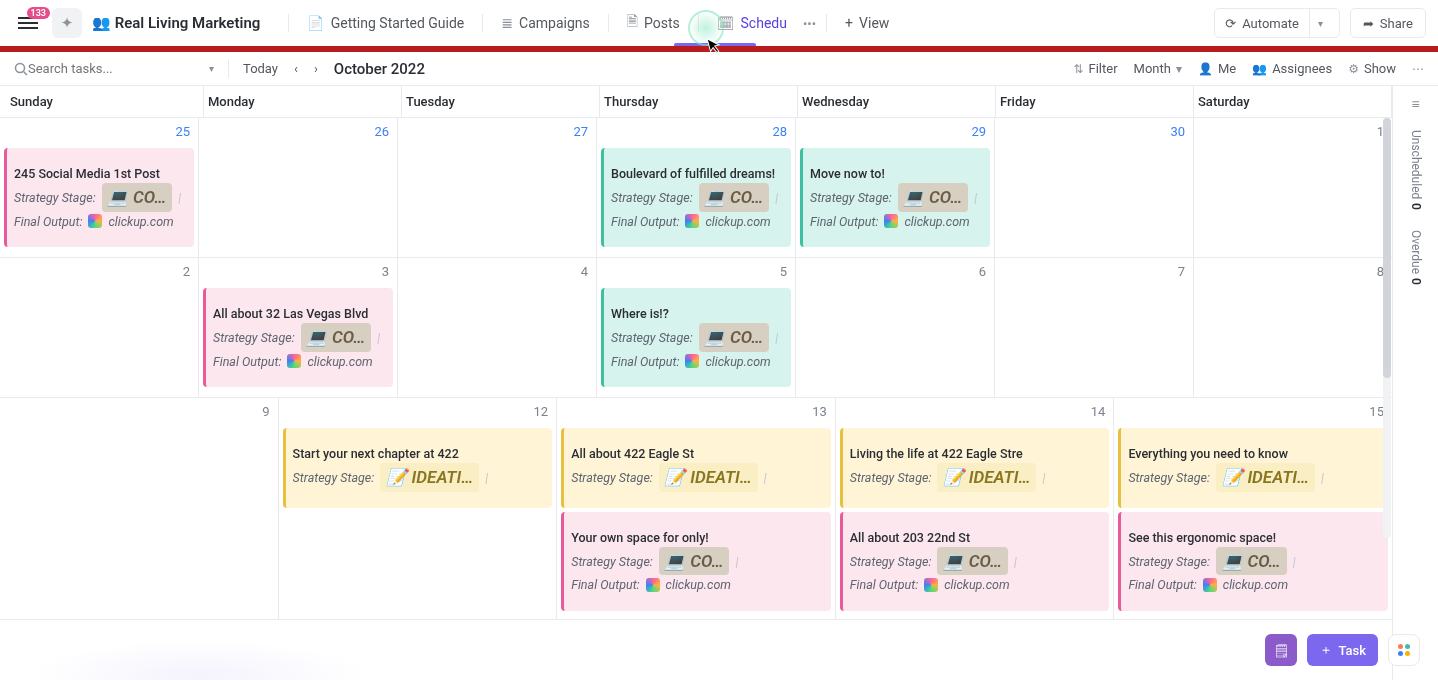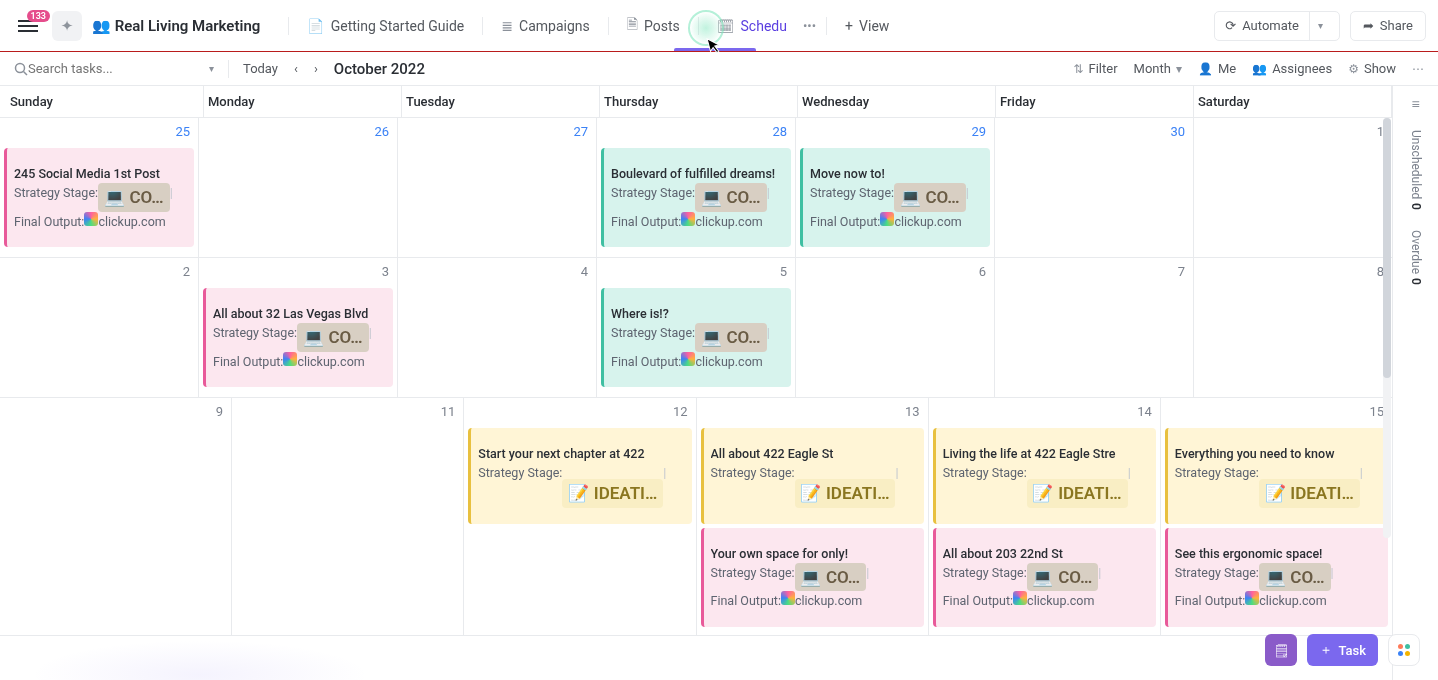--- a/index.html
+++ b/index.html
@@ -1,19 +1,19 @@
 <!DOCTYPE html>
 <html><head>
 <meta charset="utf-8">
 <style>
   * { box-sizing: border-box; margin: 0; padding: 0; font-family: -apple-system, BlinkMacSystemFont, "Segoe UI", Roboto, sans-serif; }
   body { font-size: 13px; color: #2a2e34; background: #fff; width: 1438px; height: 680px; overflow: hidden; position: relative; }
 
   
-  .header { display: flex; align-items: center; height: 52px; border-bottom: 1px solid #b91c1c; padding: 0 12px; position: relative; }
+  .header { display: flex; align-items: center; height: 52px; border-bottom: 6px solid #b91c1c; padding: 0 12px; position: relative; }
   .header-left { display: flex; align-items: center; gap: 4px; }
   .hamburger { display: flex; flex-direction: column; gap: 3px; padding: 6px; cursor: pointer; position: relative; }
   .hamburger span { width: 20px; height: 2px; background: #2a2e34; }
   .hamburger-badge { position: absolute; top: -4px; right: -6px; background: #e54d8c; color: #fff; font-size: 9px; border-radius: 8px; padding: 1px 4px; font-weight: 600; }
   .sparkle-btn { width: 30px; height: 30px; background: #f1f2f4; border-radius: 6px; display: flex; align-items: center; justify-content: center; margin-left: 4px; color: #8e949c; font-size: 15px;}
   .title-box { display: flex; align-items: center; gap: 4px; margin-left: 6px; font-size: 15px; font-weight: 600; }
   .title-box .emoji { font-size: 15px; }
   .nav-tabs { display: flex; align-items: center; margin-left: 24px; gap: 0; height: 100%; }
   .nav-tab { display: flex; align-items: center; gap: 6px; padding: 0 14px; height: 100%; color: #54585e; font-size: 14px; cursor: pointer; position: relative; }
   .nav-tab .ticon { color: #8b919a; font-size: 14px; }
@@ -57,25 +57,25 @@
   .day-num { position:absolute; top: 6px; right: 8px; font-size: 13px; color:#7c828d;}
   .day.prev .day-num { color:#3b82f6;}
 
   .task-card { border-radius: 4px; padding: 16px 7px; font-size: 12.5px; margin-top: 26px; margin-bottom: 4px; line-height: 1.55; cursor:pointer;}
   .task-card + .task-card { margin-top: 4px;}
   .task-card.short { margin-top: 26px;}
   .tc-pink { background:#fce7ef; border-left: 3px solid #e85a9a;}
   .tc-teal { background:#d7f3ed; border-left: 3px solid #3fbfa2;}
   .tc-yellow { background:#fff5d6; border-left: 3px solid #e8c03f;}
   .task-title { font-weight: 500; color:#2a2e34; white-space:nowrap; overflow:hidden; text-overflow:ellipsis;}
-  .task-meta { display:flex; align-items:flex-start; gap: 0; flex-wrap:nowrap; white-space:nowrap; overflow:hidden;}
+  .task-meta { display:flex; align-items:center; gap: 6px; flex-wrap:nowrap; white-space:nowrap; overflow:hidden;font-style:italic;}
   .task-label { color:#5e6470;}
   .stage-badge { display:inline-flex; align-items:center; gap:3px; padding: 1px 6px; border-radius: 4px; font-size: 17px; font-weight:600;}
   .stage-copy { background:#d8cfc3; color:#6a5c45;}
-  .stage-ideation { background:#f9eec4; color:#8a7620;margin-top:16px;}
+  .stage-ideation { background:#f9eec4; color:#8a7620;}
   .meta-sep { color:#c2c7cf;}
   .clickup-ico { display:inline-block; width:14px; height:14px; background: conic-gradient(#ff5fa0, #ffb13d, #4ade80, #3b82f6, #ff5fa0); border-radius:3px; vertical-align:-2px;}
   .output-link { color:#5e6470;}
 
   
   .right-rail { width: 45px; background:#fff; display:flex; flex-direction:column; align-items:center; padding-top: 10px;}
   .rail-icon { color:#8b919a; font-size:14px; margin-bottom: 18px; cursor:pointer;}
   .rail-text { writing-mode: vertical-rl; font-size: 12px; color:#7c828d; display:flex; align-items:center; gap:4px; margin-bottom: 20px;}
   .rail-count { font-weight:600; color:#2a2e34;}
 
@@ -326,23 +326,20 @@
           </div>
           <div class="day">
             <div class="day-num">8</div>
           </div>
         </div>
         <div class="week tall">
           <div class="day">
             <div class="day-num">9</div>
           </div>
           <div class="day">
-            <div class="day-num">11</div>
-          </div>
-          <div class="day">
             <div class="day-num">12</div>
             <div class="task-card tc-yellow short">
               <div class="task-title">Start your next chapter at 422</div>
               <div class="task-meta">
                 <span class="task-label">Strategy Stage:</span>
                 <span class="stage-badge stage-ideation">📝 IDEATI…</span>
                 <span class="meta-sep">|</span>
               </div>
             </div>
           </div>

